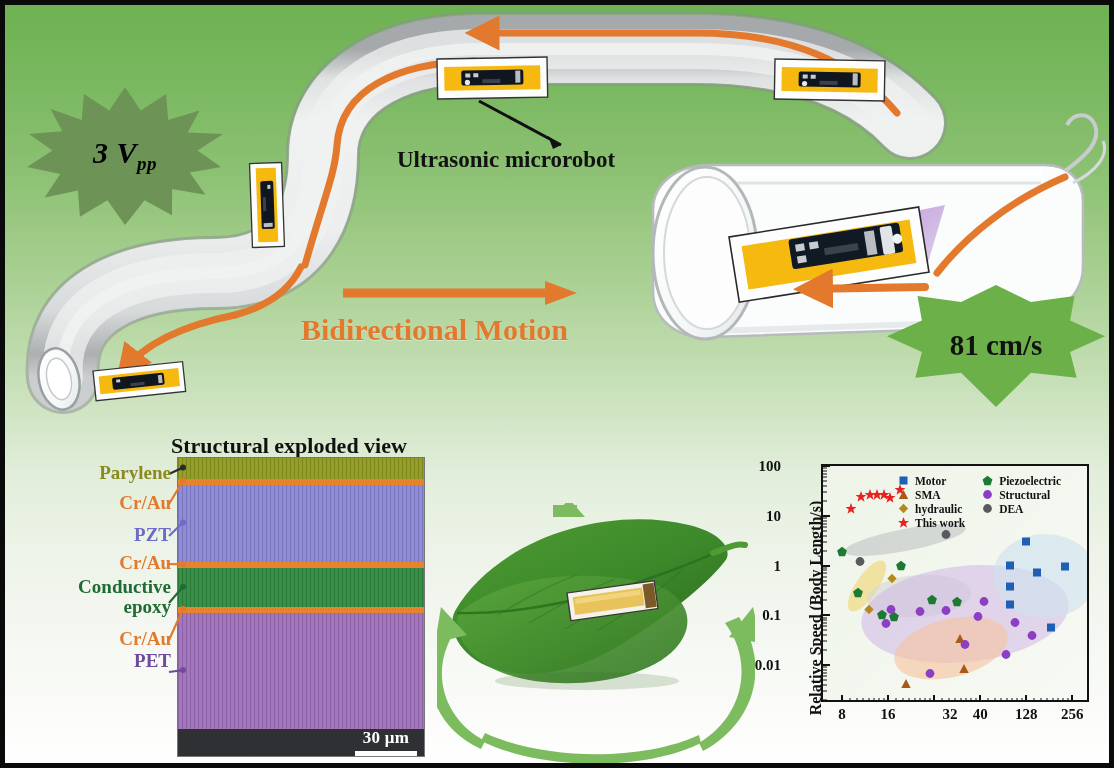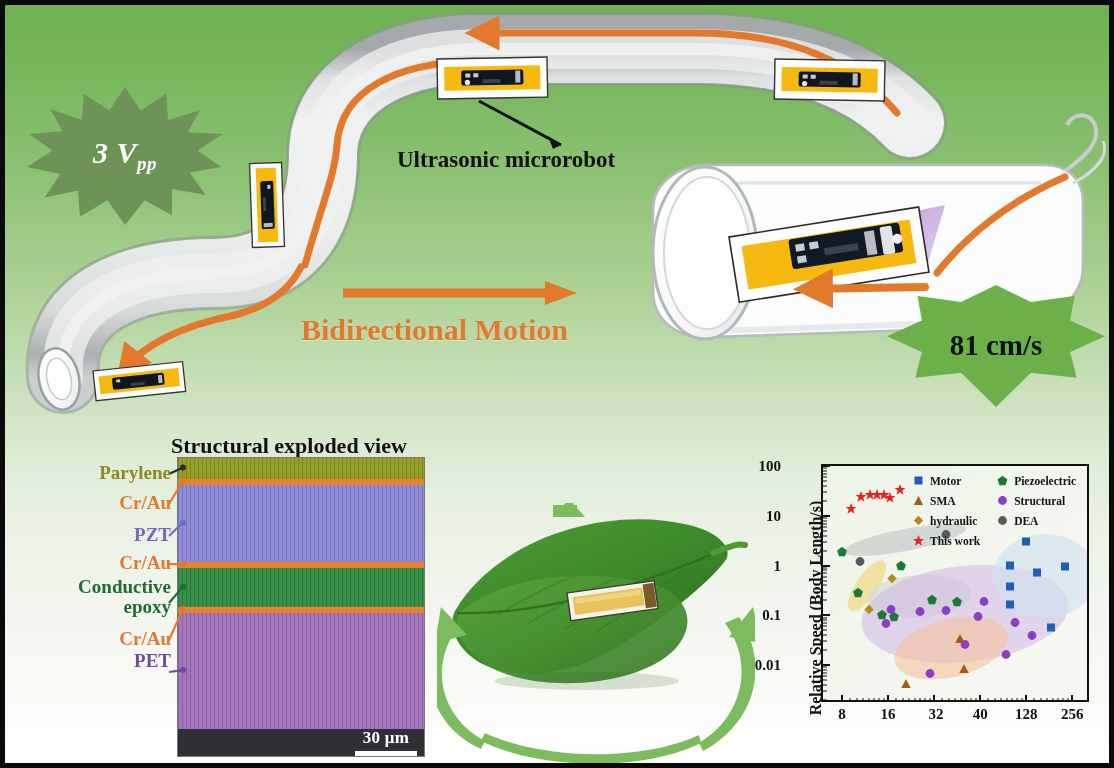--- a/index.html
+++ b/index.html
@@ -39,21 +39,21 @@
     clip-path:polygon(
       50% 0%, 58% 17%, 71% 5%, 72% 24%, 88% 17%, 82% 33%,
       100% 34%, 87% 46%, 99% 58%, 83% 62%, 91% 78%, 74% 74%,
       74% 93%, 60% 82%, 50% 100%, 41% 82%, 27% 94%, 26% 75%,
       9% 80%, 17% 63%, 0% 58%, 13% 46%, 1% 34%, 18% 32%,
       12% 16%, 28% 24%, 29% 5%, 42% 17%);
     display:flex;align-items:center;justify-content:center;
     filter:drop-shadow(2px 3px 3px rgba(60,90,50,.35));
   }
   #burst-vpp .txt{
-    color:#ffffff;font-style:italic;font-weight:bold;font-size:30px;
+    color:#000000;font-style:italic;font-weight:bold;font-size:30px;
     letter-spacing:.5px;margin-top:-2px;
   }
   #burst-vpp .txt sub{font-size:19px;font-style:italic;}
 
   
   #burst-speed{
     position:absolute;left:882px;top:280px;width:218px;height:122px;
     background:#6cb04a;
     clip-path:polygon(
       50% 0%, 66% 14%, 86% 9%, 84% 29%, 100% 42%, 84% 55%,
@@ -136,23 +136,23 @@
     position:absolute;left:-68px;top:50%;width:238px;
     transform:translateY(-50%) rotate(-90deg);transform-origin:center center;
     text-align:center;font-size:16px;font-weight:bold;color:#111;white-space:nowrap;
   }
   #xlabel{
     position:absolute;left:56px;top:268px;width:268px;text-align:center;
     font-size:16px;font-weight:bold;color:#111;
   }
   .pt{position:absolute;transform:translate(-50%,-50%);}
   .legend{
-    position:absolute;left:87px;top:8px;width:176px;
+    position:absolute;left:72px;top:8px;width:176px;
     display:grid;grid-template-columns:16px auto 16px auto;
-    gap:7px 4px;align-items:center;
+    gap:1px 4px;align-items:center;
   }
   .legend .lg-txt{font-size:11.5px;font-weight:bold;color:#111;white-space:nowrap;}
   .legend .lg-mk{display:flex;align-items:center;justify-content:center;height:13px;}
 </style>
 </head>
 <body>
 
 <div id="fig">
 
   <svg id="pipe-scene" viewBox="0 0 1114 420" preserveAspectRatio="none">
@@ -668,21 +668,21 @@
         <span class="ytick-minor" style="left:58px;top:25.816675131641887px;"></span>
         <span class="ytick-minor" style="left:58px;top:20.990736037976717px;"></span>
         <span class="ytick-minor" style="left:58px;top:17.047656691216275px;"></span>
         <span class="ytick-minor" style="left:58px;top:13.713830606115067px;"></span>
         <span class="ytick-minor" style="left:58px;top:10.82593909366517px;"></span>
         <span class="ytick-minor" style="left:58px;top:8.278638250790635px;"></span>
         <span class="xtick-lab" style="left:77.09892921809293px;">8</span>
         <span class="xtick-mark" style="left:77.09892921809293px;bottom:54px;"></span>
         <span class="xtick-lab" style="left:123.11628729122758px;">16</span>
         <span class="xtick-mark" style="left:123.11628729122758px;bottom:54px;"></span>
-        <span class="xtick-lab" style="left:171px;">32</span>
+        <span class="xtick-lab" style="left:185px;">32</span>
         <span class="xtick-mark" style="left:169.13364536436222px;bottom:54px;"></span>
         <span class="xtick-lab" style="left:215.15100343749688px;">40</span>
         <span class="xtick-mark" style="left:215.15100343749688px;bottom:54px;"></span>
         <span class="xtick-lab" style="left:261.16836151063154px;">128</span>
         <span class="xtick-mark" style="left:261.16836151063154px;bottom:54px;"></span>
         <span class="xtick-lab" style="left:307.1857195837662px;">256</span>
         <span class="xtick-mark" style="left:307.1857195837662px;bottom:54px;"></span>
         <span class="xtick-minor" style="left:84.91842885504173px;bottom:54px;"></span>
         <span class="xtick-minor" style="left:91.91320963432673px;bottom:54px;"></span>
         <span class="xtick-minor" style="left:98.24075852304529px;bottom:54px;"></span>

